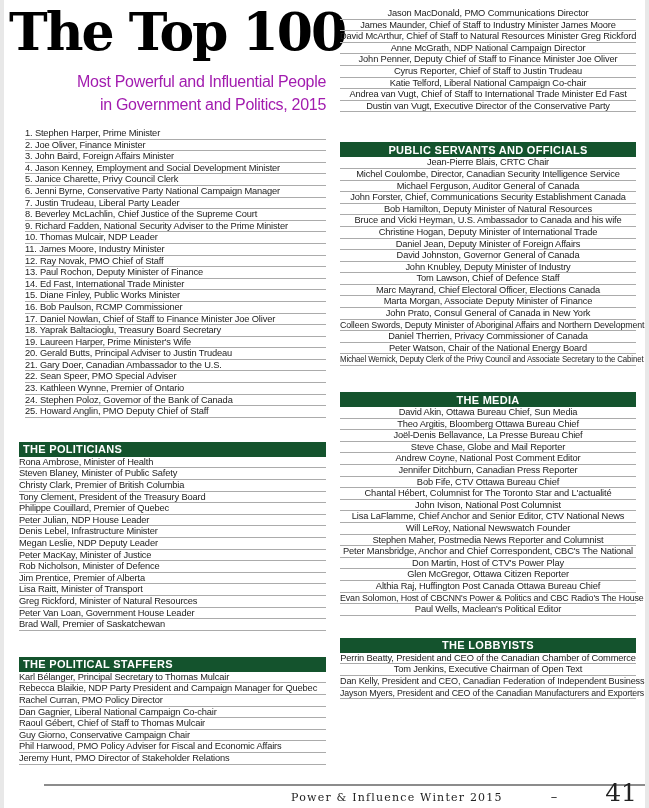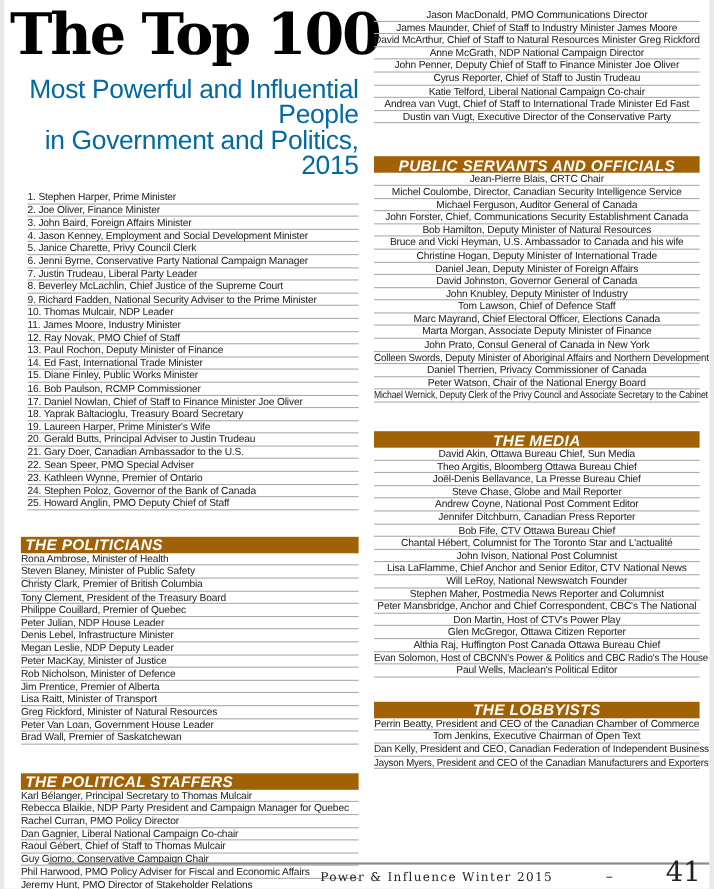--- a/index.html
+++ b/index.html
@@ -28,23 +28,23 @@
     font-weight:bold;
     font-size:52px;
     line-height:52px;
     letter-spacing:-2px;
     color:#000;
     white-space:nowrap;
   }
   .page-subtitle{
     margin-top:12px;
     text-align:right;
-    font-size:24px;
+    font-size:16px;
     line-height:23px;
-    color:#0369a1;
+    color:#a21caf;
     letter-spacing:-0.3px;
   }
 
   
   .rows{margin:0;}
   .toplist{margin-top:12px;margin-left:6px;}
   .row{
     height:10.6px;
     line-height:10.6px;
     border-bottom:1px solid #ababab;
@@ -55,29 +55,28 @@
   }
   .row-text{
     display:inline-block;
     white-space:nowrap;
     transform-origin:0 50%;
   }
 
   
   section{display:block;}
   .sec-header{
-    background:#a16207;
+    background:#14532d;
     color:#ffffff;
     font-weight:bold;
-    font-size:14px;
+    font-size:11px;
     line-height:10px;
     padding:2.5px 4px;
     letter-spacing:0.3px;
     white-space:nowrap;
-    font-style:italic;
   }
   .mt-politicians{margin-top:24px;}
   .mt-staffers{margin-top:26px;}
   .mt-servants{margin-top:30px;}
   .mt-media{margin-top:26px;}
   .mt-lobbyists{margin-top:22px;}
   .mt-firstnations{margin-top:20px;}
 
   
   .footer{position:absolute;left:0;right:0;top:777px;height:30px;}

